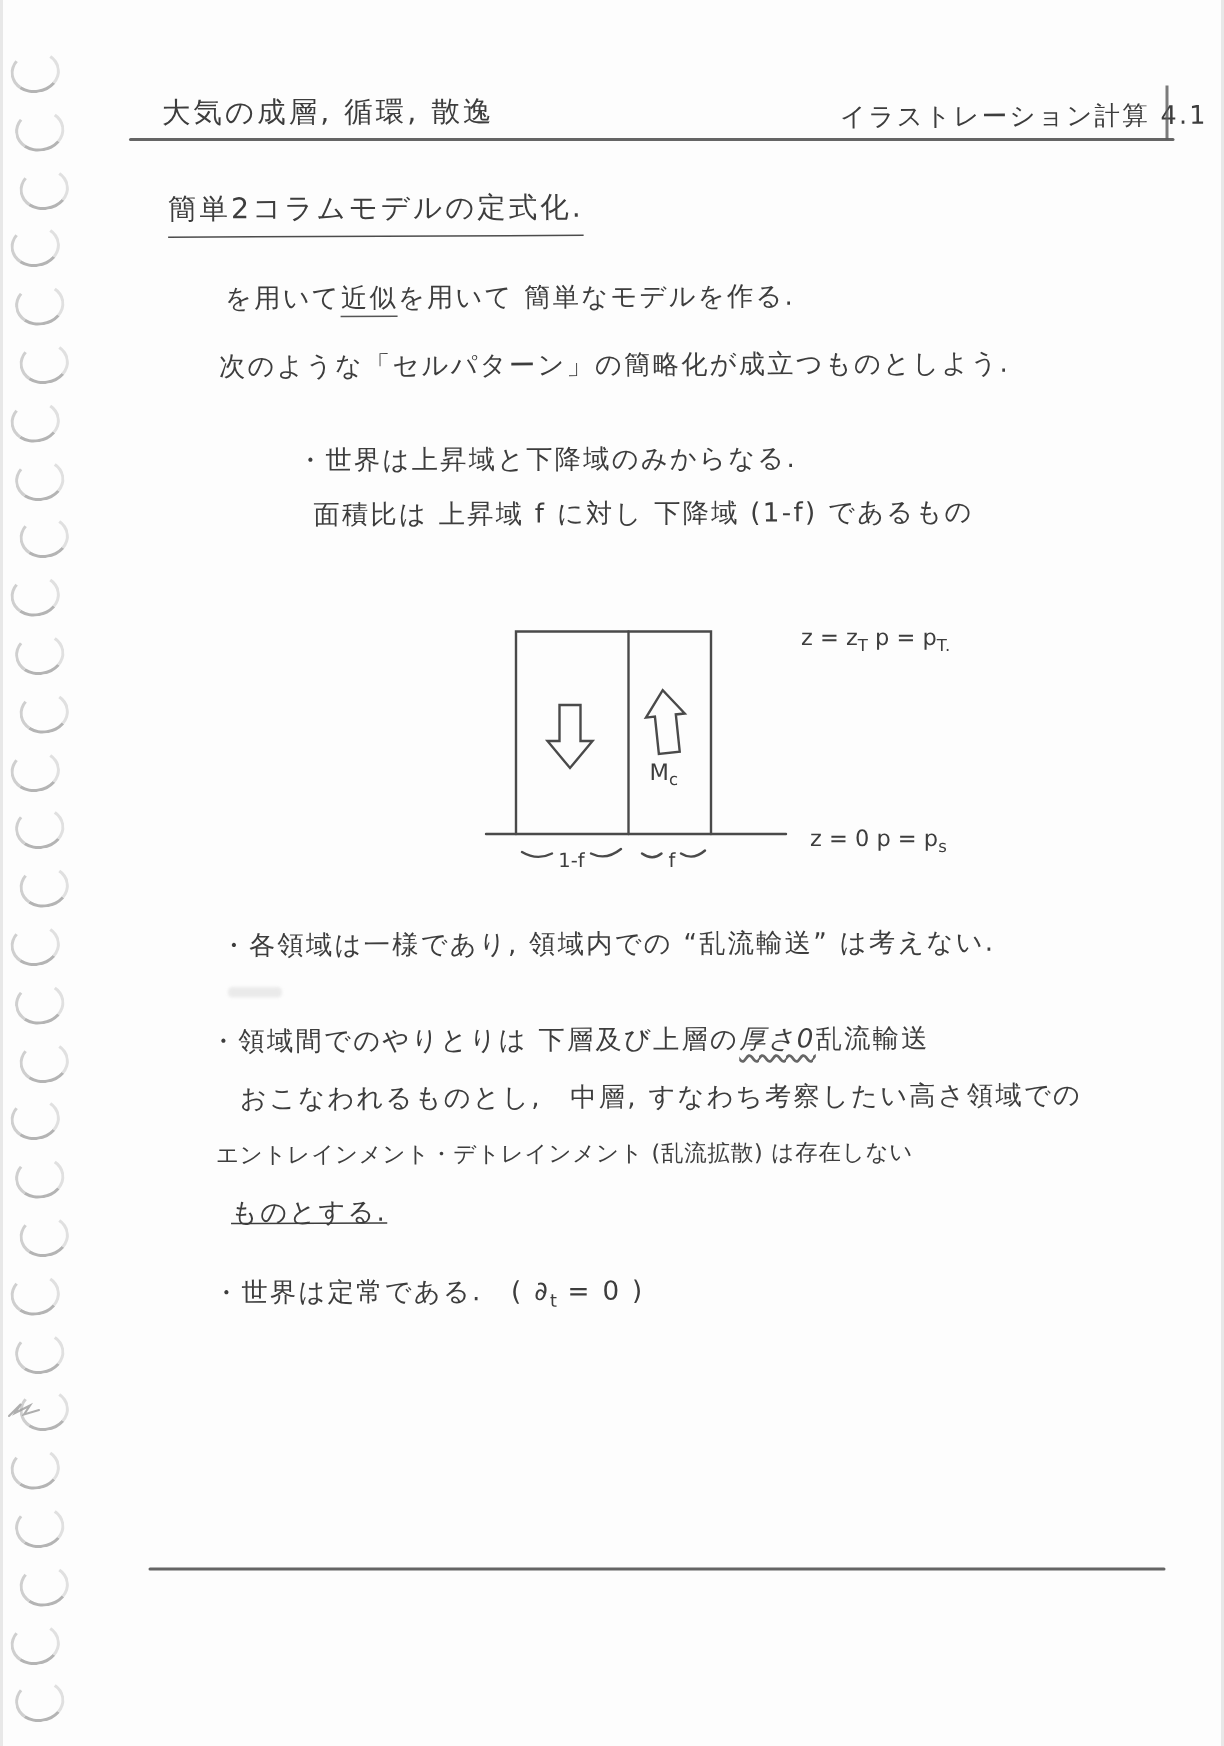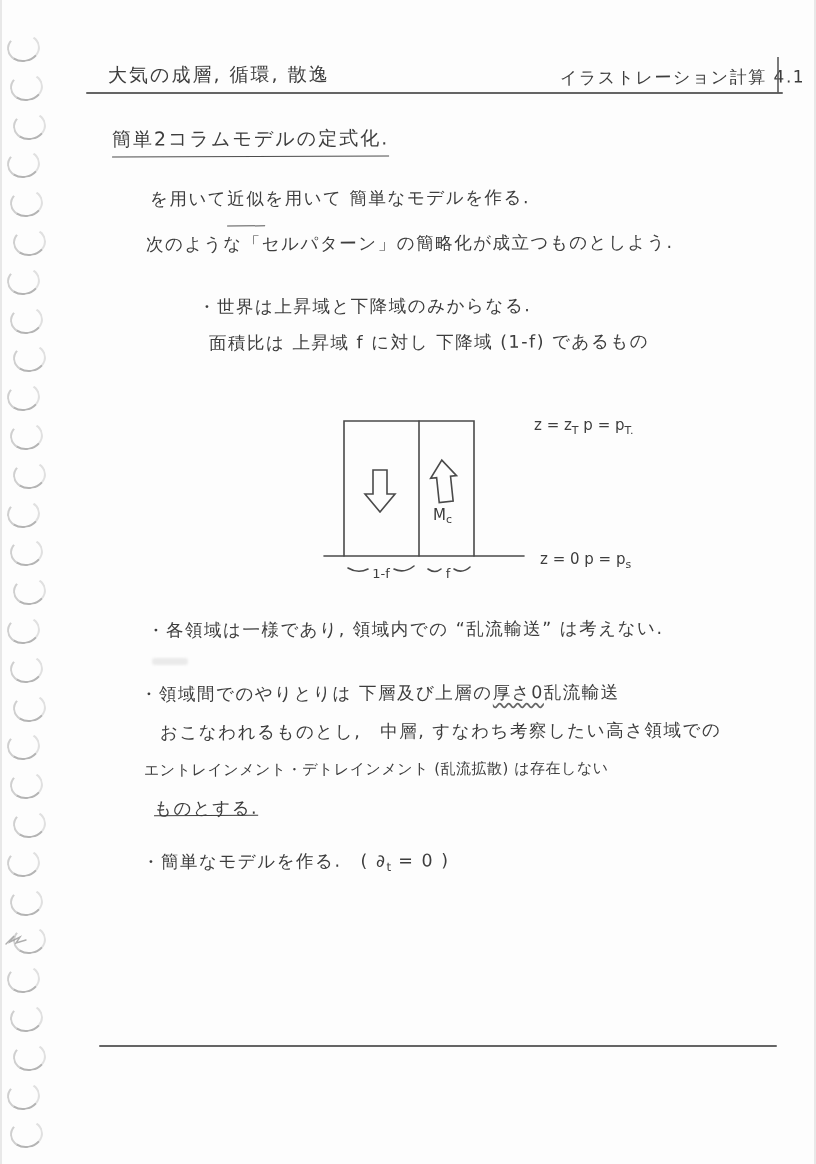--- a/index.html
+++ b/index.html
@@ -22,22 +22,22 @@
   }
   .hand-lg{font-size:19px;letter-spacing:2px;}
   .hand-sm{font-size:15px;letter-spacing:0.5px;}
   .rule{
     position:absolute;height:2px;background:#4a4a4a;opacity:0.85;
     border-radius:1px;
   }
   .edge-tick{
     position:absolute;width:2px;background:#5a5a5a;opacity:0.8;
   }
-  .u-solid{border-bottom:1.6px solid #555;padding-bottom:17px;}
-  .u-wavy{text-decoration-line:underline;text-decoration-style:wavy;text-decoration-color:#666;text-underline-offset:4px;}
+  .u-solid{border-bottom:1.6px solid #555;padding-bottom:1px;}
+  .u-wavy{text-decoration-line:underline;text-decoration-style:wavy;text-decoration-color:#666;text-underline-offset:4px;font-style:italic;}
   .subt{vertical-align:sub;font-size:0.68em;letter-spacing:0;}
   .title-underline{border-bottom:1.7px solid #4c4c4c;padding-bottom:7px;}
   .crescent{
     position:absolute;
     width:29px;height:24px;
     border-radius:50%;
     border:2px solid transparent;
     border-bottom-color:#b4b4b4;
     border-left-color:#cfcfcf;
     border-right-color:#e0e0e0;
@@ -131,18 +131,18 @@
   <div class="smudge" style="left:150px;top:658px;width:36px;height:7px;"></div>
 
   <div class="hand" style="left:138px;top:681px;">
     <span>・領域間でのやりとりは 下層及び上層の</span><span class="u-wavy">厚さ0</span><span>乱流輸送</span>
   </div>
   <div class="hand" style="left:158px;top:719px;">おこなわれるものとし,　中層, すなわち考察したい高さ領域での</div>
   <div class="hand hand-sm" style="left:142px;top:760px;">エントレインメント・デトレインメント (乱流拡散) は存在しない</div>
   <div class="hand" style="left:152px;top:796px;text-decoration:underline;">ものとする.</div>
 
   <div class="hand" style="left:140px;top:849px;">
-    <span>・簡単なモデルを作る.　( ∂</span><span class="subt">t</span><span> = 0 )</span>
+    <span>・世界は定常である.　( ∂</span><span class="subt">t</span><span> = 0 )</span>
   </div>
 
   <div class="rule" style="left:97px;top:1045px;width:678px;"></div>
 
 </div>
 
 </body></html>

